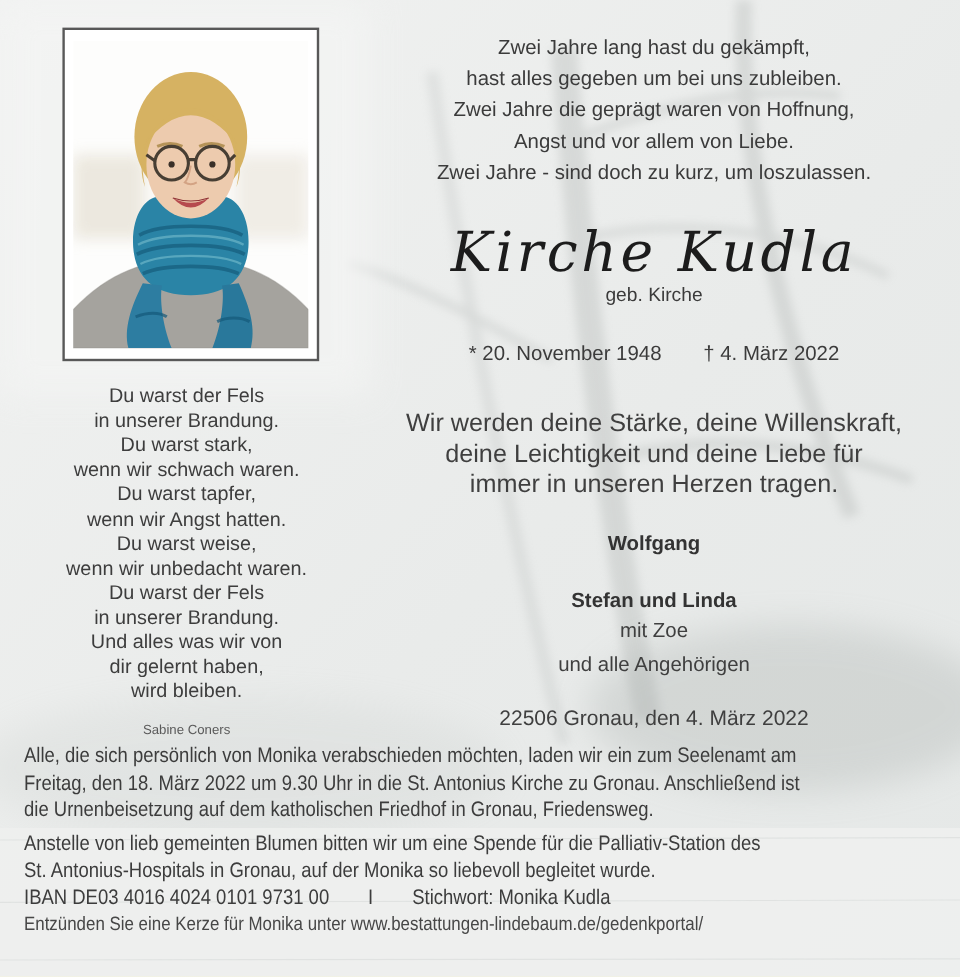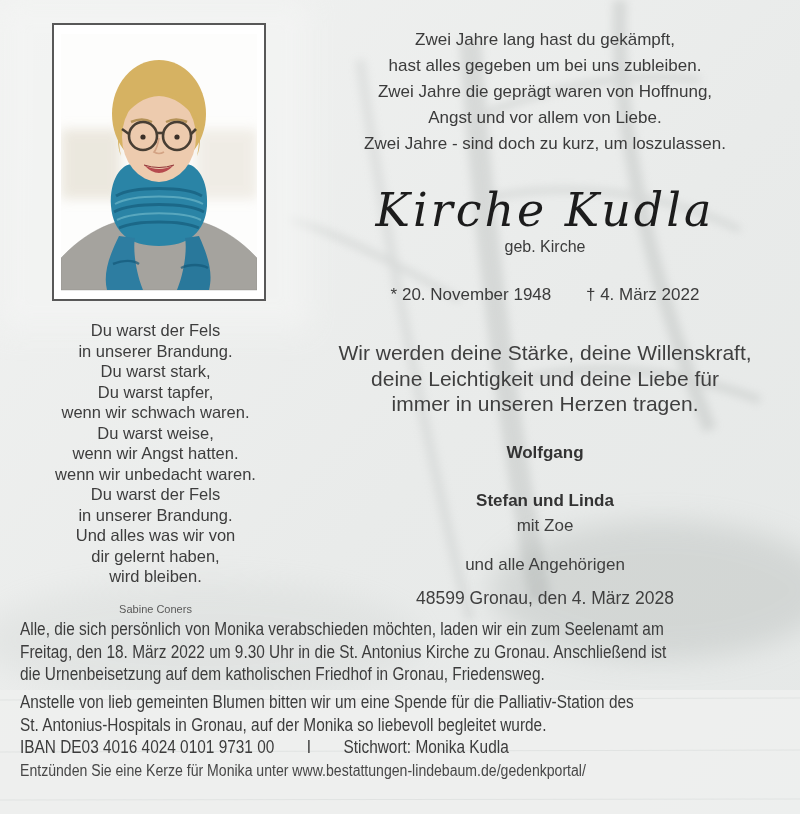--- a/index.html
+++ b/index.html
@@ -41,21 +41,21 @@
 
   
   .tribute {
     position:absolute; left:300px; top:340px; width:490px; text-align:center;
     font-size:21px; line-height:25.5px;
   }
   .mourners { position:absolute; left:300px; top:443px; width:490px; text-align:center; font-size:17px; }
   .m-bold { font-weight:bold; color:#333; }
   .m-children { margin-top:28px; }
   .m-grand { margin-top:5px; }
-  .m-rel { margin-top:19px; }
+  .m-rel { margin-top:8px; }
   .place-date { position:absolute; left:300px; top:588px; width:490px; text-align:center; font-size:17.5px; }
 
   
   .service, .donation, .candle {
     position:absolute; left:20px; width:870px;
     transform:scaleX(0.88); transform-origin:left top;
     font-size:17.5px; line-height:22.5px; color:#3c3c3c;
   }
   .service { top:618px; }
   .donation { top:691px; }
@@ -181,24 +181,24 @@
     <div class="dates">
       <span class="birth">* 20. November 1948</span>
       <span class="death">† 4. März 2022</span>
     </div>
   </div>
 
   <div class="left-poem">
     <div>Du warst der Fels</div>
     <div>in unserer Brandung.</div>
     <div>Du warst stark,</div>
+    <div>wenn wir schwach waren.</div>
     <div>Du warst tapfer,</div>
-    <div>wenn wir schwach waren.</div>
+    <div>wenn wir Angst hatten.</div>
     <div>Du warst weise,</div>
-    <div>wenn wir Angst hatten.</div>
     <div>wenn wir unbedacht waren.</div>
     <div>Du warst der Fels</div>
     <div>in unserer Brandung.</div>
     <div>Und alles was wir von</div>
     <div>dir gelernt haben,</div>
     <div>wird bleiben.</div>
     <div class="attribution">Sabine Coners</div>
   </div>
 
   <div class="tribute">
@@ -207,21 +207,21 @@
     <div>immer in unseren Herzen tragen.</div>
   </div>
 
   <div class="mourners">
     <div class="m-bold">Wolfgang</div>
     <div class="m-bold m-children">Stefan und Linda</div>
     <div class="m-grand">mit Zoe</div>
     <div class="m-rel">und alle Angehörigen</div>
   </div>
 
-  <div class="place-date">48599 Gronau, den 4. März 2028</div>
+  <div class="place-date">22506 Gronau, den 4. März 2022</div>
 
   <div class="service">
     <div>Alle, die sich persönlich von Monika verabschieden möchten, laden wir ein zum Seelenamt am</div>
     <div>Freitag, den 18. März 2022 um 9.30 Uhr in die St. Antonius Kirche zu Gronau. Anschließend ist</div>
     <div>die Urnenbeisetzung auf dem katholischen Friedhof in Gronau, Friedensweg.</div>
   </div>
 
   <div class="donation">
     <div>Anstelle von lieb gemeinten Blumen bitten wir um eine Spende für die Palliativ-Station des</div>
     <div>St. Antonius-Hospitals in Gronau, auf der Monika so liebevoll begleitet wurde.</div>

